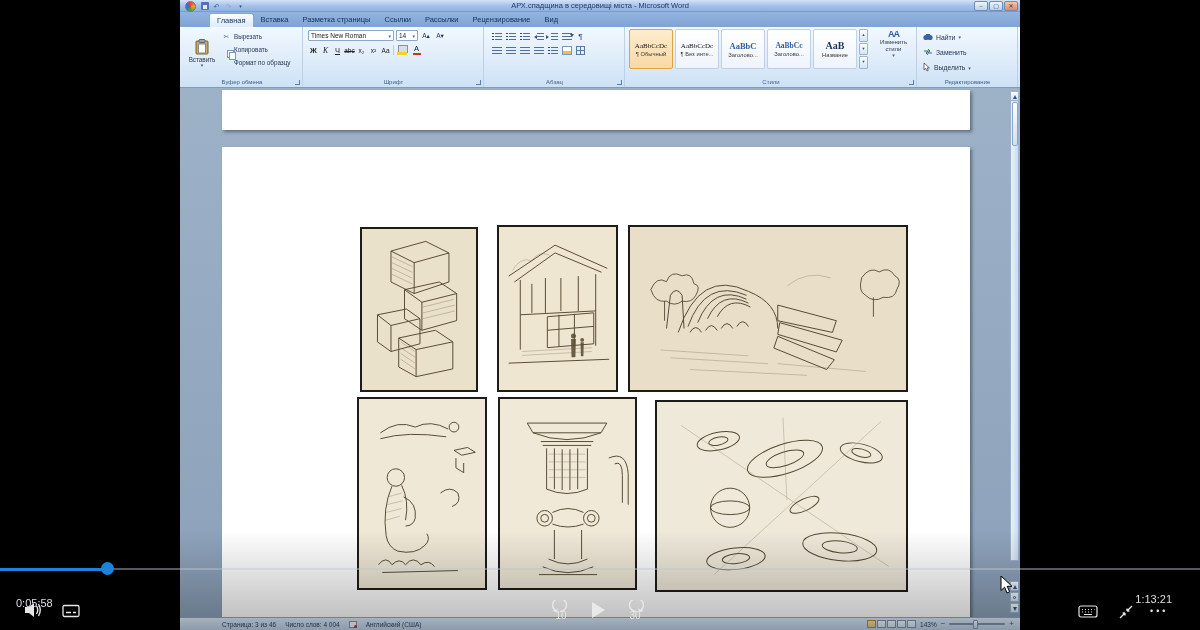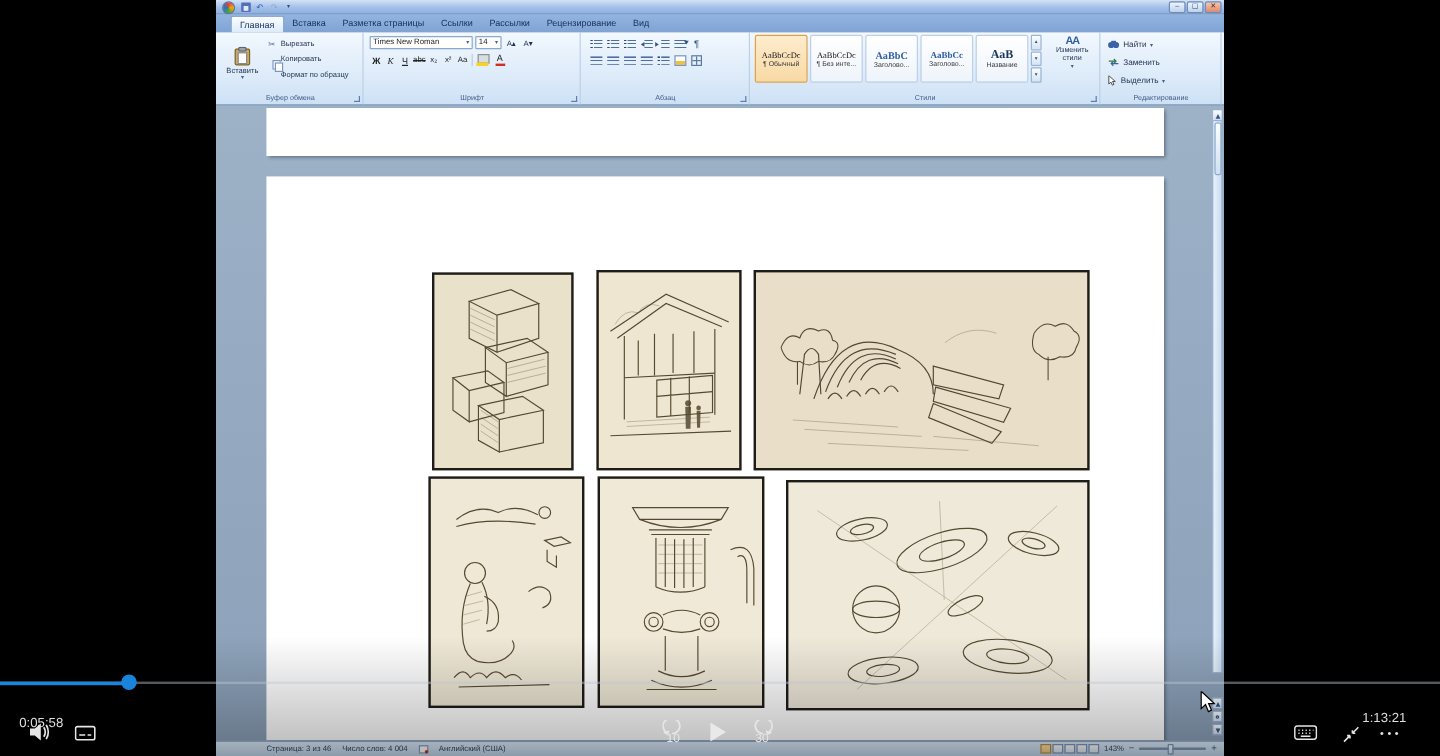--- a/index.html
+++ b/index.html
@@ -24,21 +24,21 @@
   .save-ic { width:8px; height:8px; background:#5470b8; border-radius:1px; position:relative; }
   .save-ic::after { content:""; position:absolute; left:2px; top:3px; width:4px; height:4px; background:#dfe8f4; }
   .undo-ic { color:#2d5cb0; } .redo-ic { color:#8fa6c6; } .qdrop { color:#2d4c80; font-size:5px; }
   .winbtns { position:absolute; right:2px; top:1px; display:flex; gap:1px; }
   .wbtn { width:14px; height:10px; border:1px solid #6e8cb4; border-radius:2px;
     background:linear-gradient(#eef4fc,#bcd2ec); font-size:6px; line-height:8px; text-align:center; color:#2c4a74; }
   .wbtn.close { background:linear-gradient(#f4c6ae,#d98b70); color:#5c1e10; }
 
   
   .tabs { position:absolute; left:0; top:12px; width:100%; height:15px;
-    background:linear-gradient(#93b4e0,#7fa3d4); display:flex; align-items:flex-end; padding-left:12px; }
+    background:linear-gradient(#93b4e0,#7fa3d4); display:flex; align-items:flex-end; padding-left:29px; }
   .tab { font-size:7.5px; color:#14305a; padding:2px 7px 2px 7px; height:14px; white-space:nowrap; }
   .tab.active { background:linear-gradient(#fbfdff,#dcebfa); border:1px solid #87a6ca; border-bottom:none;
     border-radius:2.5px 2.5px 0 0; }
 
   
   .ribbon { position:absolute; left:0; top:27px; width:100%; height:61px;
     background:linear-gradient(#f2f8fe,#dfecfa 55%,#cde1f5); border-bottom:1px solid #7d9cc0; }
   .group { position:absolute; top:0; height:60px; border-right:1px solid #bcd0e6; }
   .glabel { position:absolute; left:0; right:0; bottom:0; height:9px; line-height:9px;
     text-align:center; font-size:6px; color:#44608a; white-space:nowrap; }
@@ -191,20 +191,21 @@
     <div class="titlebar">
       <div class="orb"></div>
       <div class="qat">
         <div class="qbtn">
             <div class="save-ic"></div>
           </div>
         <div class="qbtn undo-ic">↶</div>
         <div class="qbtn redo-ic">↷</div>
         <div class="qbtn qdrop">▾</div>
       </div>
+      <div class="title">АРХ.спадщина в середовищі міста - Microsoft Word</div>
       <div class="winbtns">
         <div class="wbtn">‒</div>
         <div class="wbtn">▢</div>
         <div class="wbtn close">✕</div>
       </div>
     </div>
 
     <div class="tabs">
       <div class="tab active">Главная</div>
       <div class="tab">Вставка</div>

